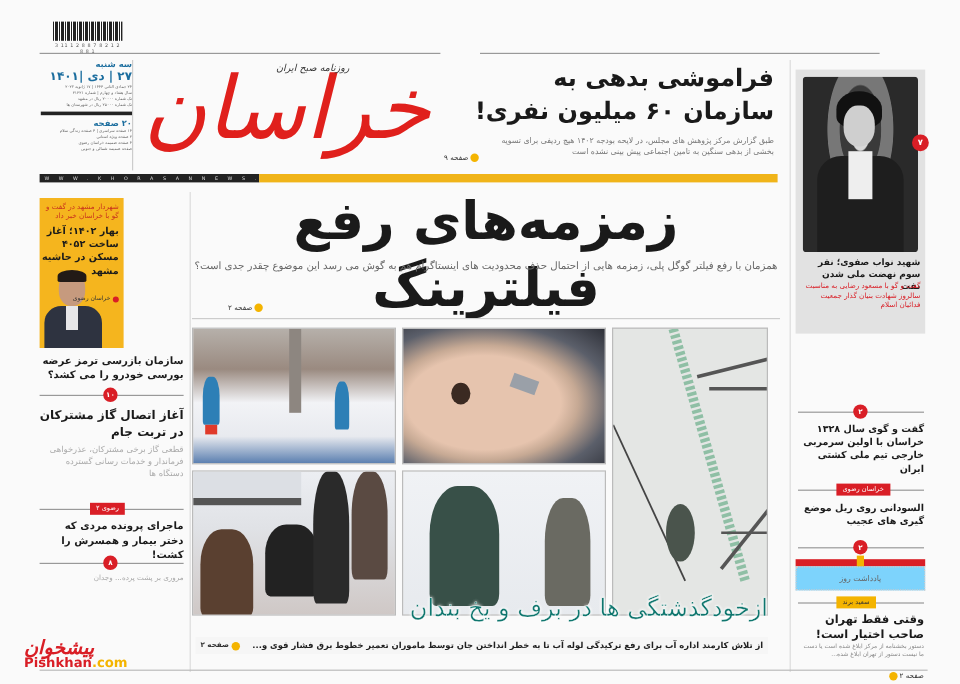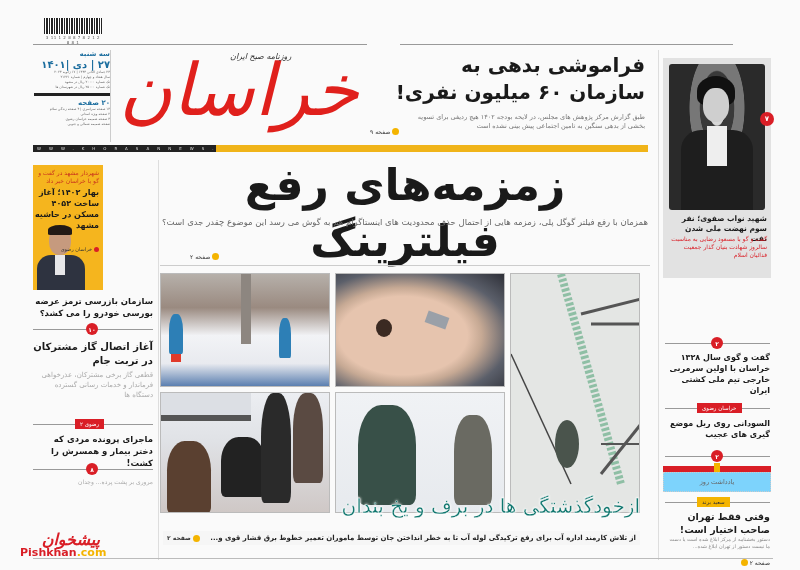--- a/index.html
+++ b/index.html
@@ -100,21 +100,21 @@
   .lc-item { left: 33px; width: 120px; }
   .lc-title { font-weight:bold; font-size: 8.5px; line-height: 12px; }
   .lc-title-big { font-weight:bold; font-size: 17px; line-height: 22px; }
   .lc-sub { font-size: 7px; color:#aaa; line-height: 10px; }
   .lc-div { left: 33px; width: 120px; height: 12px; }
   .lc-div::before { content:""; position:absolute; left:0; right:0; top:6px; height:1px; background:#999; }
   .lc-div .num-badge { position:absolute; left:53px; top:0; width:12px; height:12px; font-size:6px; }
   .lc-div .tag-badge { left:42px; }
 
   .watermark { left: 20px; top: 530px; width: 80px; }
-  .wm-red { color:#d91e26; font-size:16px; font-style: italic; font-weight:bold; font-family:Liberation Mono, monospace; text-align:right; }
+  .wm-red { color:#d91e26; font-size:16px; font-style: italic; font-weight:bold; font-family:Liberation Sans, sans-serif; text-align:left; }
   .wm-en { color:#d91e26; font-size:11px; font-weight:bold; margin-top:-4px; }
   .wm-en span { color:#f4b400; }
 </style>
 </head>
 <body>
 
 <div class="abs barcode"></div>
 <div class="abs barcode-num">3 11 1 2 8 8 7 8 2 1 2 8 8 1</div>
 <div class="abs top-rule"></div>
 <div class="abs top-rule2"></div>

